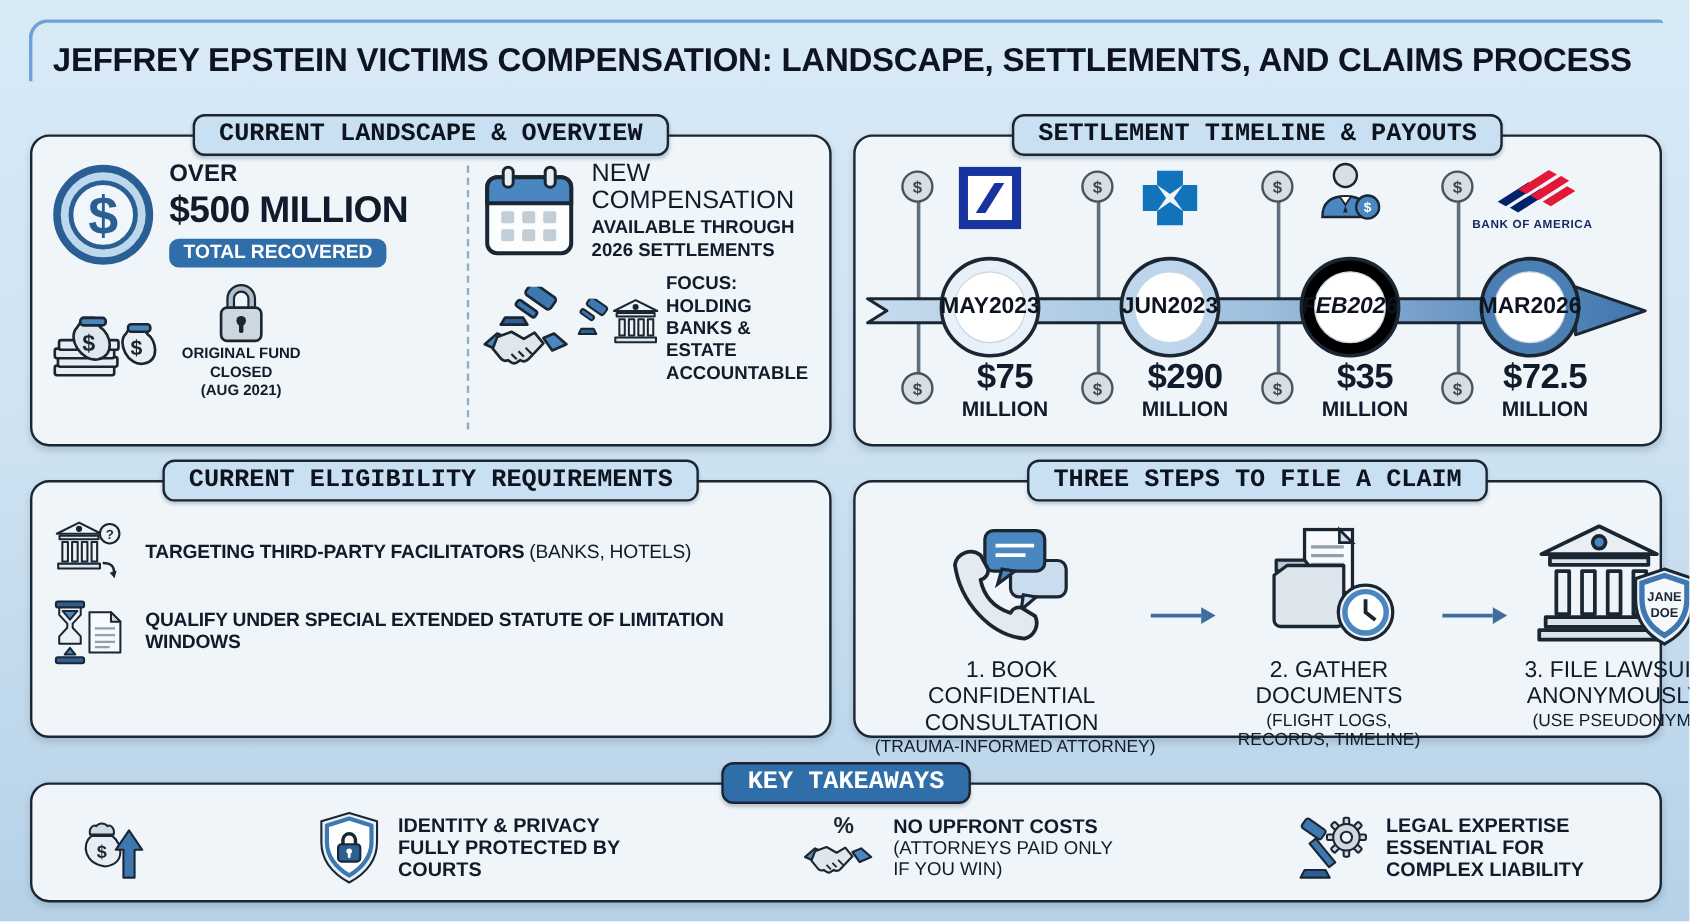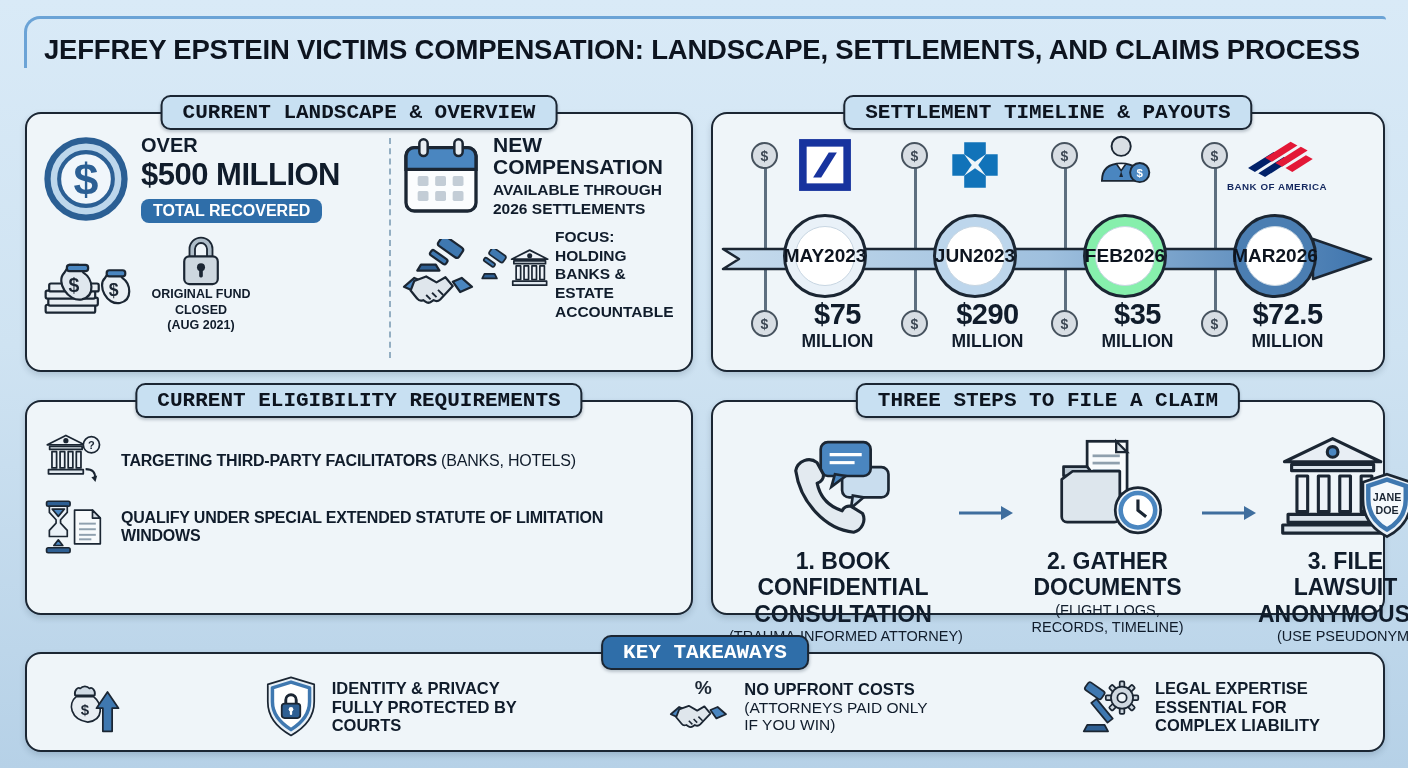--- a/index.html
+++ b/index.html
@@ -37,56 +37,56 @@
   .ov-right { flex:1; padding-left:10px; }
   .ov-row { display:flex; align-items:center; gap:12px; }
   .ov-row.row2 { margin-top:10px; }
   .ov-over { font-size:20px; font-weight:bold; }
   .ov-big { font-size:31px; font-weight:bold; letter-spacing:-0.5px; white-space:nowrap; }
   .ov-mid { font-size:21px; font-weight:bold; line-height:1.05; white-space:nowrap; }
   .badge-blue { display:inline-block; background:#2f6ea9; color:#fff; font-weight:bold;
                 font-size:16px; padding:3px 12px; border-radius:8px; margin-top:6px; white-space:nowrap; }
   .fund-note { width:108px; text-align:center; display:flex; flex-direction:column; align-items:center; }
   .fund-line { font-size:12.5px; font-weight:bold; line-height:1.25; }
-  .nc-title { font-size:21px; font-weight:bold; line-height:1.05; width:175px; }
+  .nc-title { font-size:21px; font-weight:normal; line-height:1.05; width:175px; }
   .nc-sub { font-size:15.5px; font-weight:600; line-height:1.2; width:190px; margin-top:3px; }
   .focus-row { gap:6px; }
   .focus-label { font-size:15.5px; font-weight:bold; line-height:1.2; width:128px; }
 
   
   .tl-wrap { position:relative; width:100%; height:100%; }
   .tl-line { position:absolute; top:42px; height:176px; width:2.5px; background:#5d6f80; z-index:1; }
   .tl-arrow { position:absolute; left:2px; top:122px; z-index:2; }
   .coin { position:absolute; width:27px; height:27px; border-radius:50%; background:#d8dee4;
           border:2.5px solid #47535f; display:flex; align-items:center; justify-content:center;
           font-weight:bold; color:#3c4754; font-size:14px; z-index:3; }
   .tl-logo { position:absolute; z-index:3; }
   .tl-node { position:absolute; top:100px; width:84px; height:84px; border-radius:50%;
              border:3px solid #1b2633; display:flex; align-items:center; justify-content:center; z-index:3; }
   .tl-node-in { width:60px; height:60px; border-radius:50%; background:#fff; border:1px solid #c8d6e2;
                 display:flex; flex-direction:row; align-items:center; justify-content:center;
                 font-size:19px; font-weight:bold; line-height:1.02; color:#0d141f; }
   .ring1 { background:#e9f1f8; } .ring2 { background:#bdd6ec; }
-  .ring3 { background:#86efac; } .ring4 { background:#4b7eb2; }
+  .ring3 { background:#000000;font-style:italic; } .ring4 { background:#4b7eb2; }
   .tl-amount { position:absolute; top:186px; width:125px; text-align:center; z-index:3; }
   .tl-amt { font-size:29px; font-weight:bold; line-height:1; letter-spacing:-0.5px; }
   .tl-unit { font-size:17.5px; font-weight:bold; margin-top:2px; }
 
   
   .el-body { padding:30px 12px 0 14px; }
   .el-row { display:flex; align-items:center; gap:14px; margin-bottom:9px; }
   .el-icon { width:66px; display:flex; justify-content:center; flex-shrink:0; }
   .el-text { font-size:16px; font-weight:bold; letter-spacing:-0.2px; }
   .el-text .norm { font-weight:normal; }
 
   
   .steps-body { display:flex; justify-content:space-between; align-items:flex-start; padding:30px 14px 0 16px; }
   .step { text-align:center; }
   .step .icon-box { height:112px; display:flex; align-items:center; justify-content:center; }
-  .step-title { font-size:23px; font-weight:bold; line-height:1.15; margin-top:4px; }
+  .step-title { font-size:19px; font-weight:normal; line-height:1.15; margin-top:4px; }
   .step-sub { font-size:14.5px; line-height:1.15; margin-top:1px; }
   .step-arrow { margin-top:72px; flex-shrink:0; }
 
   
   .tk-body { display:flex; align-items:center; justify-content:space-between; height:100%; padding:10px 30px 0 34px; }
   .tk-item { display:flex; align-items:center; gap:12px; }
   .tk-text { width:198px; line-height:1.15; }
   .tk-bold { font-size:16.5px; font-weight:bold; }
   .tk-norm { font-size:15.5px; }
 </style>

